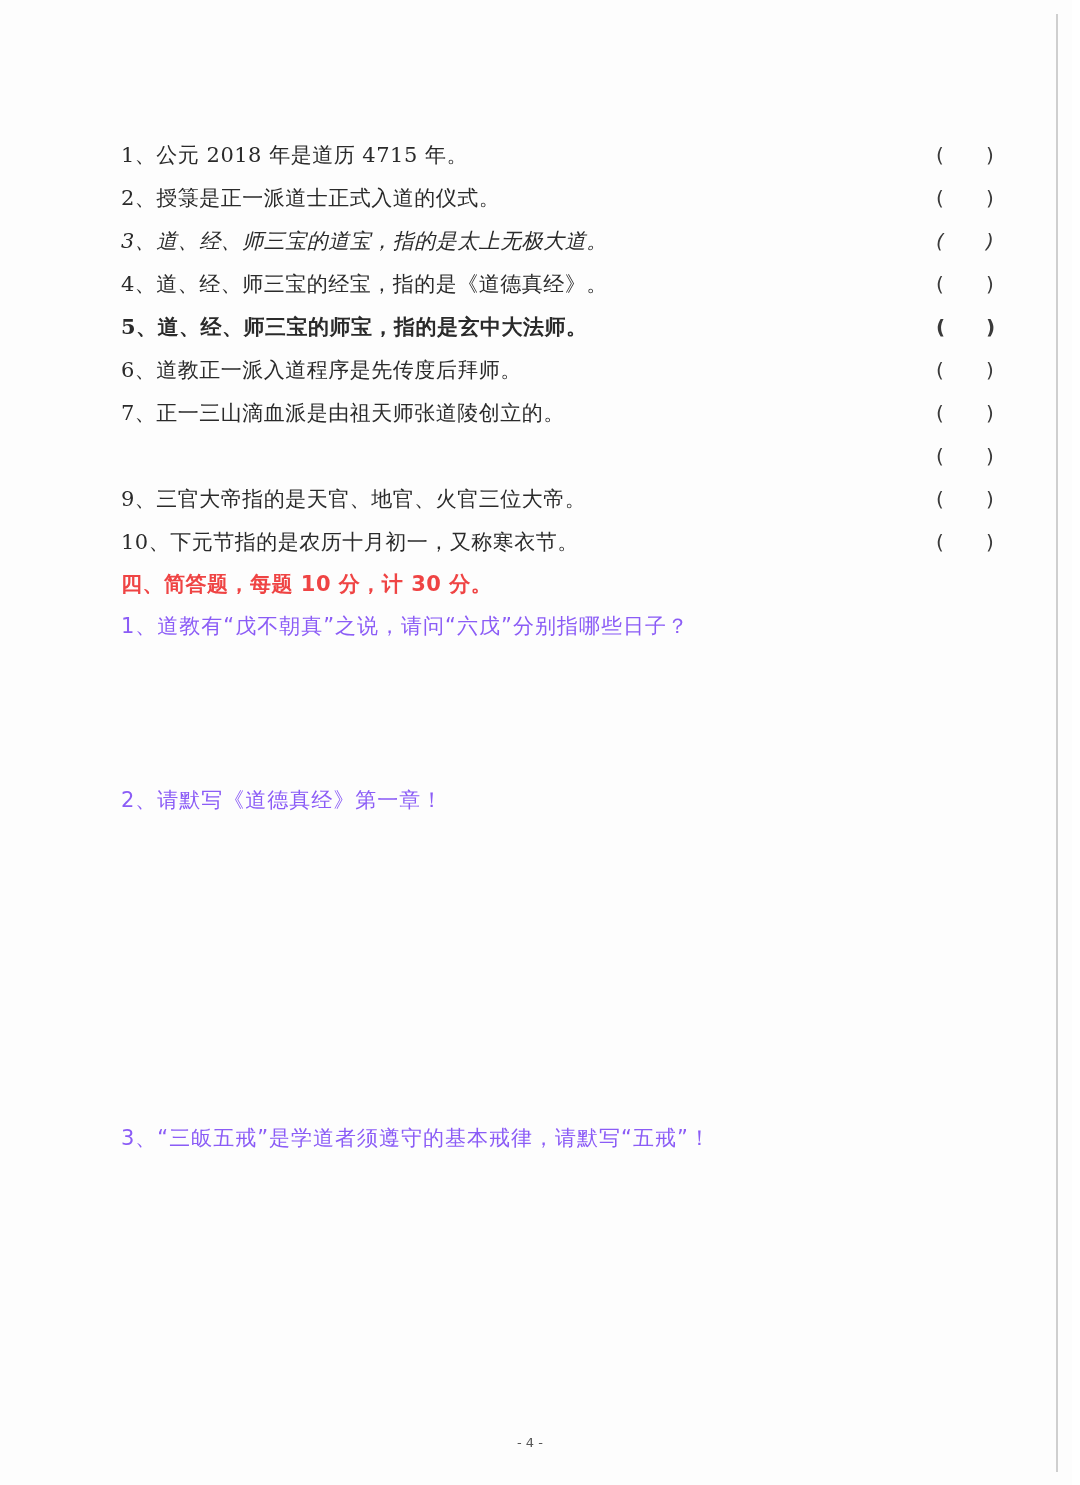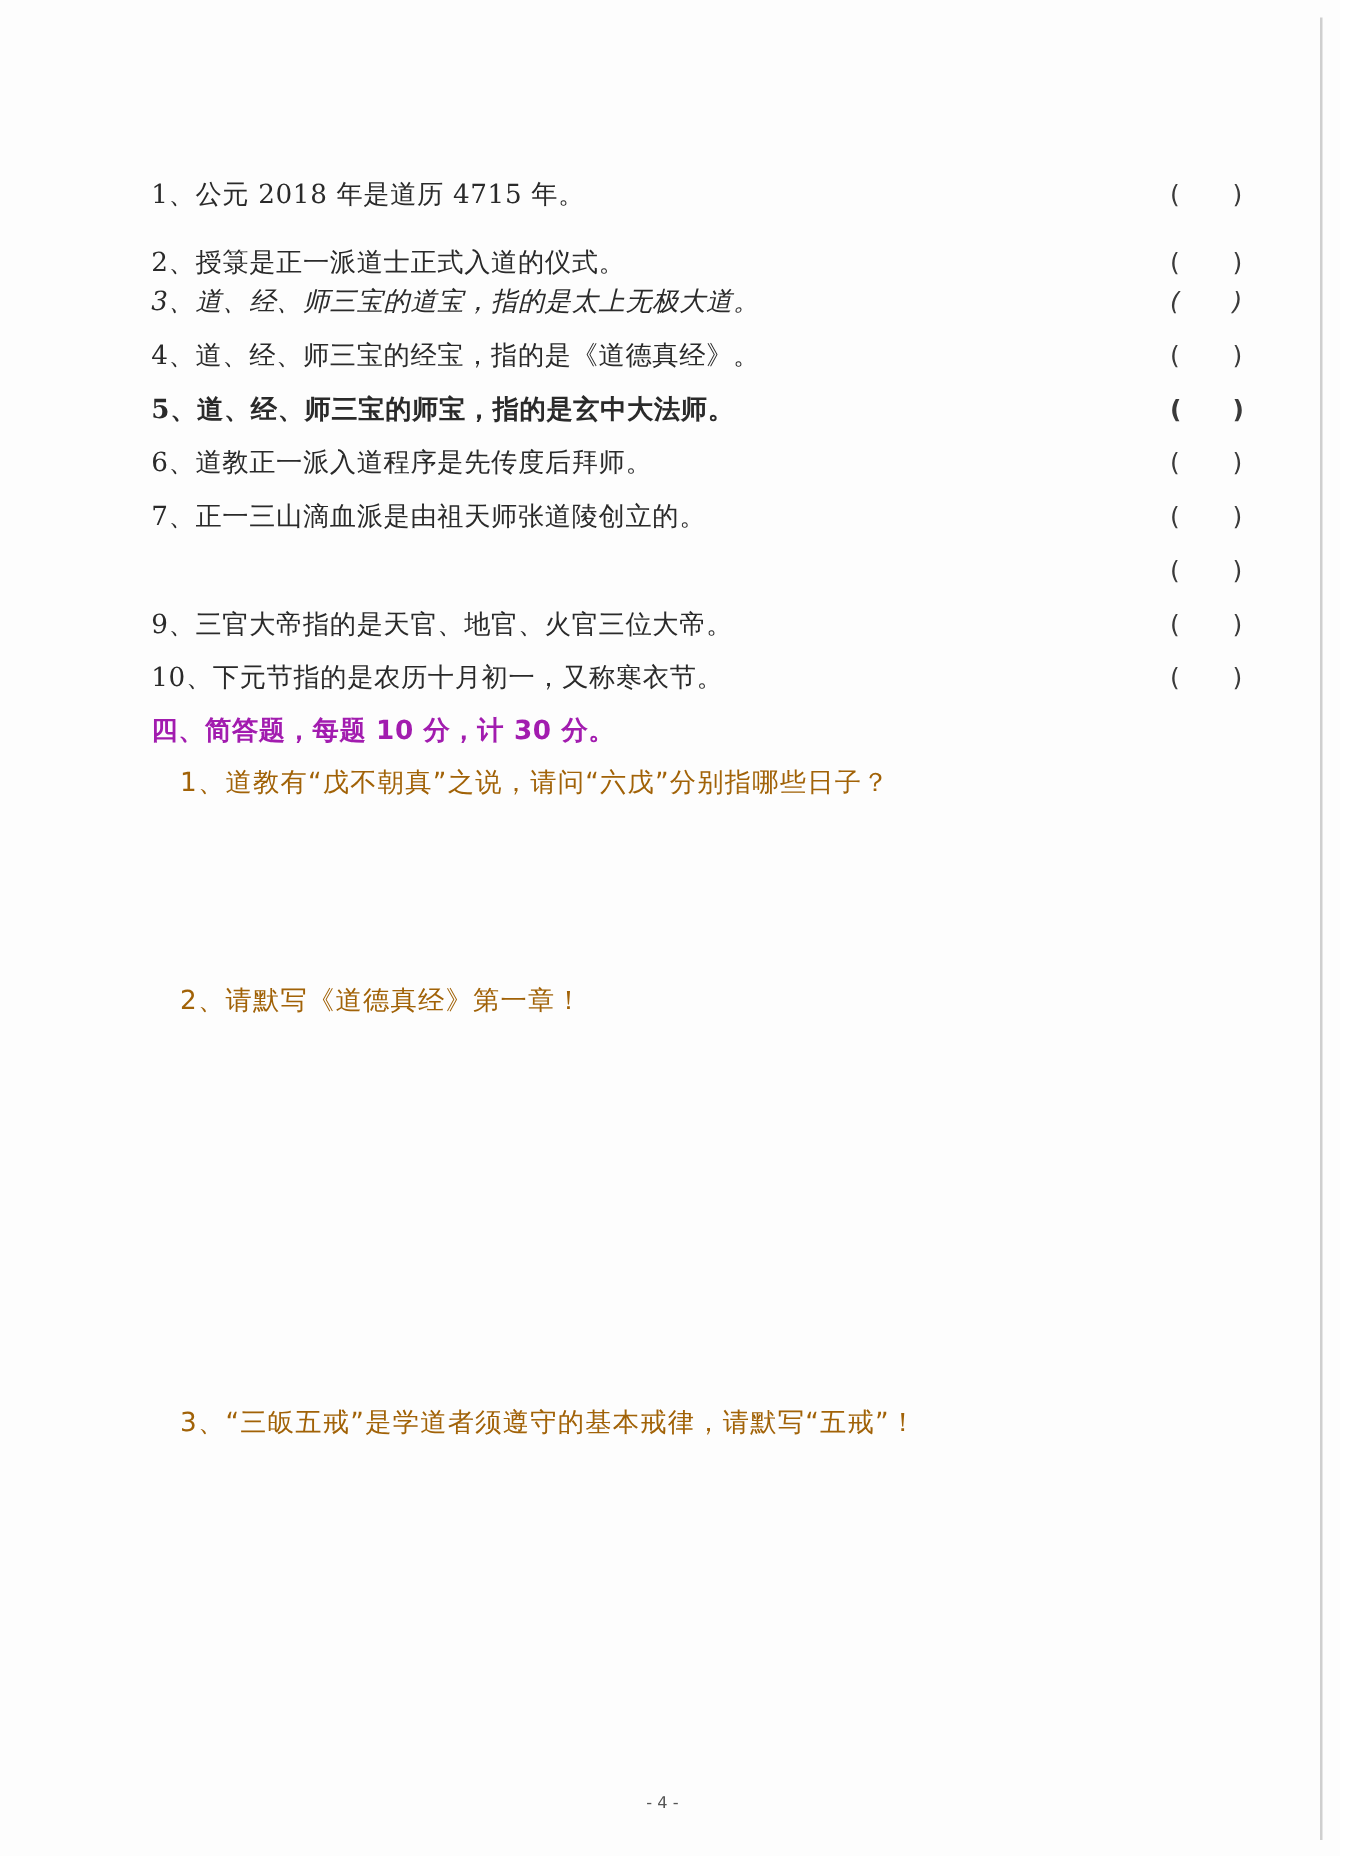--- a/index.html
+++ b/index.html
@@ -56,35 +56,34 @@
   }
   .paren .l { position: absolute; left: 0; top: 0; }
   .paren .r { position: absolute; left: 50px; top: 0; }
   .section-heading {
     position: absolute;
     left: 121px;
     top: 566px;
     font-family: "DejaVu Sans", "Liberation Sans", sans-serif;
     font-size: 21px;
     font-weight: bold;
-    color: #a21caf;
+    color: #ef4444;
     line-height: 36px;
     letter-spacing: 0.5px;
     white-space: nowrap;
   }
   .question {
     position: absolute;
     left: 121px;
     font-family: "DejaVu Sans", "Liberation Sans", sans-serif;
     font-size: 21px;
     line-height: 36px;
-    color: #a16207;
+    color: #8b5cf6;
     letter-spacing: 1px;
     white-space: nowrap;
-    margin-left: 23px;
   }
   .answer-space {
     position: absolute;
     left: 121px;
     right: 60px;
   }
   .page-number {
     position: absolute;
     left: 0;
     width: 1060px;
@@ -103,21 +102,21 @@
   <div class="right-rule"></div>
 
   <div class="tf-row" style="top:137px;">
     <span class="tf-text">1、公元 2018 年是道历 4715 年。</span>
     <span class="paren">
       <span class="l">(</span>
       <span class="r">)</span>
     </span>
   </div>
 
-  <div class="tf-row" style="top:192px;">
+  <div class="tf-row" style="top:180px;">
     <span class="tf-text">2、授箓是正一派道士正式入道的仪式。</span>
     <span class="paren">
       <span class="l">(</span>
       <span class="r">)</span>
     </span>
   </div>
 
   <div class="tf-row" style="top:223px;font-style:italic;">
     <span class="tf-text">3、道、经、师三宝的道宝，指的是太上无极大道。</span>
     <span class="paren">

